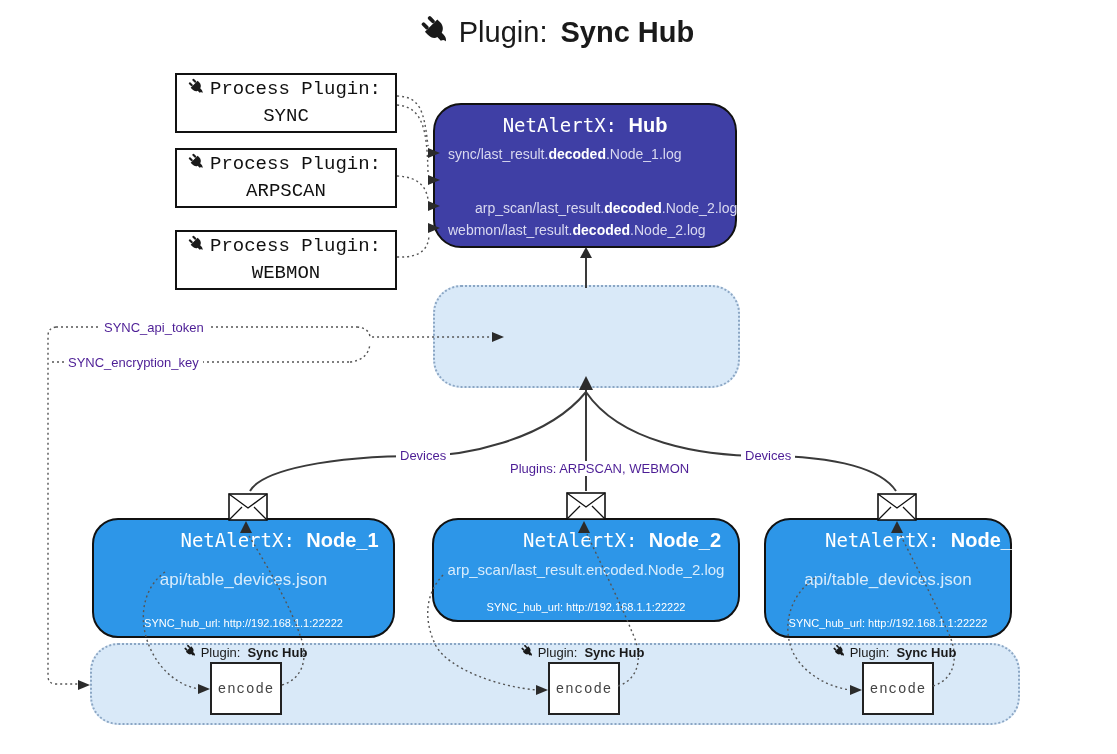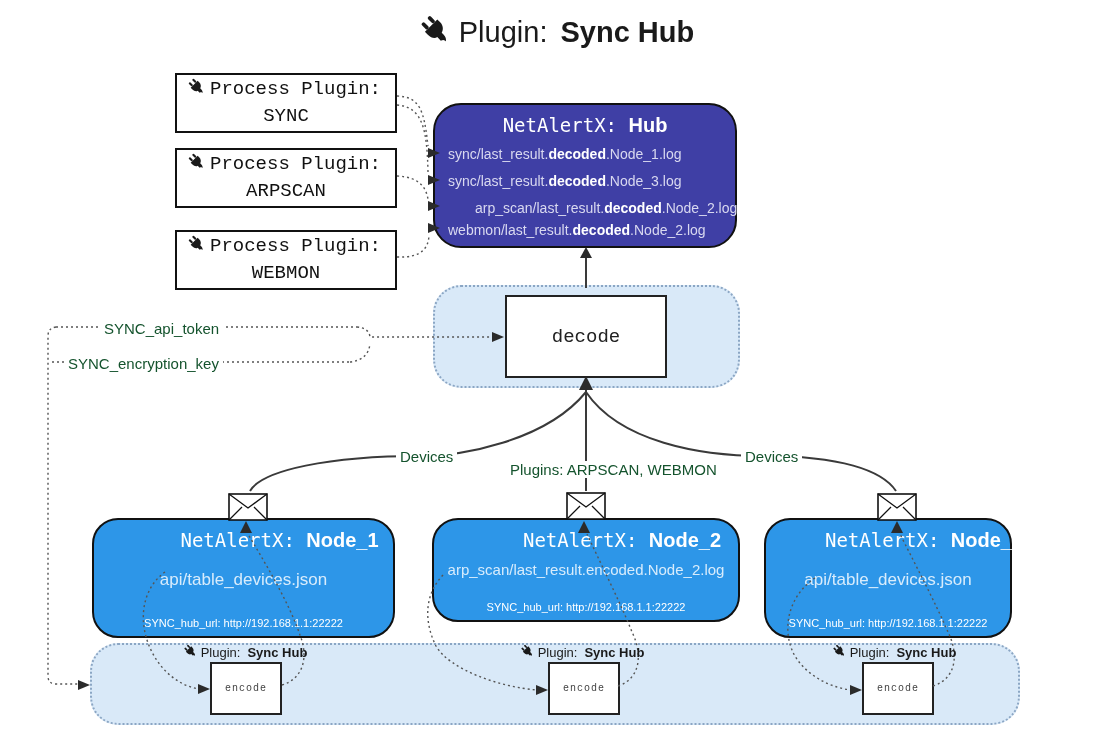--- a/index.html
+++ b/index.html
@@ -43,27 +43,27 @@
   .node-title{position:absolute;top:9px;left:0;width:100%;text-align:center;color:#fff;
               font-family:"DejaVu Sans Mono",monospace;font-size:19px;white-space:nowrap;padding-left:36px;}
   .node-title b{font-family:"Liberation Sans",sans-serif;font-size:20px;}
   .node-file{position:absolute;left:0;width:100%;text-align:center;color:#d8ecfc;white-space:nowrap;}
   .node-url{position:absolute;bottom:7px;left:0;width:100%;text-align:center;font-size:11px;color:#fff;white-space:nowrap;}
 
   
   .bottom-band{left:90px;top:643px;width:930px;height:82px;}
   .encode-box{width:72px;height:53px;background:#fff;border:2px solid #222;box-sizing:border-box;
               display:flex;align-items:center;justify-content:center;
-              font-family:"Liberation Mono",monospace;font-size:10px;letter-spacing:1px;color:#444;z-index:2;}
+              font-family:"Liberation Mono",monospace;font-size:14px;letter-spacing:1px;color:#444;z-index:2;}
   .encode-label{width:180px;text-align:center;font-size:13px;color:#1a1a1a;z-index:6;
                 display:flex;justify-content:center;align-items:center;gap:3px;white-space:nowrap;}
   .encode-label b{margin-left:4px;}
 
   
-  .lab{background:#fff;padding:0 4px;font-size:15px;color:#14532d;z-index:6;white-space:nowrap;}
+  .lab{background:#fff;padding:0 4px;font-size:13px;color:#4c1d95;z-index:6;white-space:nowrap;}
 
   svg.wires{position:absolute;left:0;top:0;z-index:5;pointer-events:none;}
   .dot{stroke:#555;stroke-width:1.4;fill:none;stroke-dasharray:2 3;}
   .sol{stroke:#3a3a3a;stroke-width:2;fill:none;}
   .tri{fill:#2b2b2b;stroke:none;}
   .env-rect{fill:#fff;stroke:#111;stroke-width:1.6;}
   .env-line{stroke:#111;stroke-width:1.3;fill:none;}
 
   .plug{display:inline-block;transform:rotate(-45deg);}
 </style>
@@ -131,29 +131,25 @@
       </span>
       <span>Process Plugin:</span>
     </span>
     <span>WEBMON</span>
   </div>
 
   <div class="abs hub-url">http://192.168.1.1:22222</div>
   <div class="abs hub">
     <div class="hub-title"><span>NetAlertX: </span><b>Hub</b></div>
     <div class="hub-log" style="top:41px;"><span>sync/last_result.</span><b>decoded</b><span>.Node_1.log</span></div>
-    <div class="hub-log" style="top:68px;"><span>sync/last_result.</span><b>decoded</b><span>.Node_3.log</span></div>
     <div class="hub-log" style="top:95px;margin-left:27px;"><span>arp_scan/last_result.</span><b>decoded</b><span>.Node_2.log</span></div>
     <div class="hub-log" style="top:117px;"><span>webmon/last_result.</span><b>decoded</b><span>.Node_2.log</span></div>
   </div>
 
   <div class="abs band decode-band"></div>
-  <div class="abs decode-box">
-    <span>decode</span>
-  </div>
 
   <div class="abs node" style="left:92px;top:518px;width:303px;height:120px;">
     <div class="node-title"><span>NetAlertX: </span><b>Node_1</b></div>
     <div class="node-file" style="top:50px;font-size:17px;">api/table_devices.json</div>
     <div class="node-url">SYNC_hub_url: http://192.168.1.1:22222</div>
   </div>
 
   <div class="abs node" style="left:432px;top:518px;width:308px;height:104px;">
     <div class="node-title"><span>NetAlertX: </span><b>Node_2</b></div>
     <div class="node-file" style="top:41px;font-size:15px;">arp_scan/last_result.encoded.Node_2.log</div>

